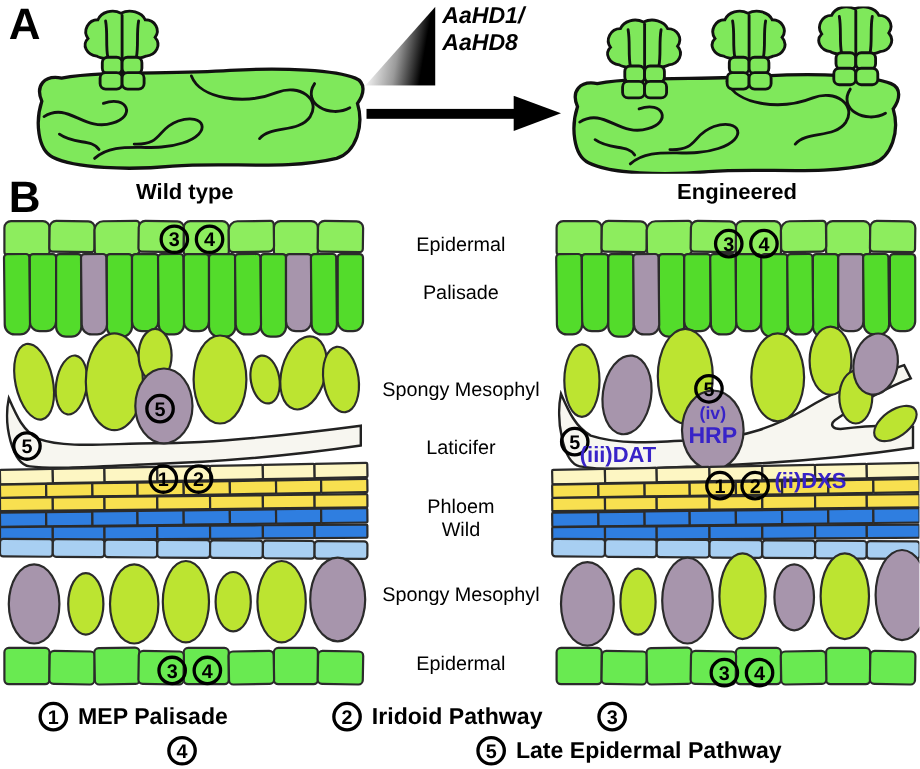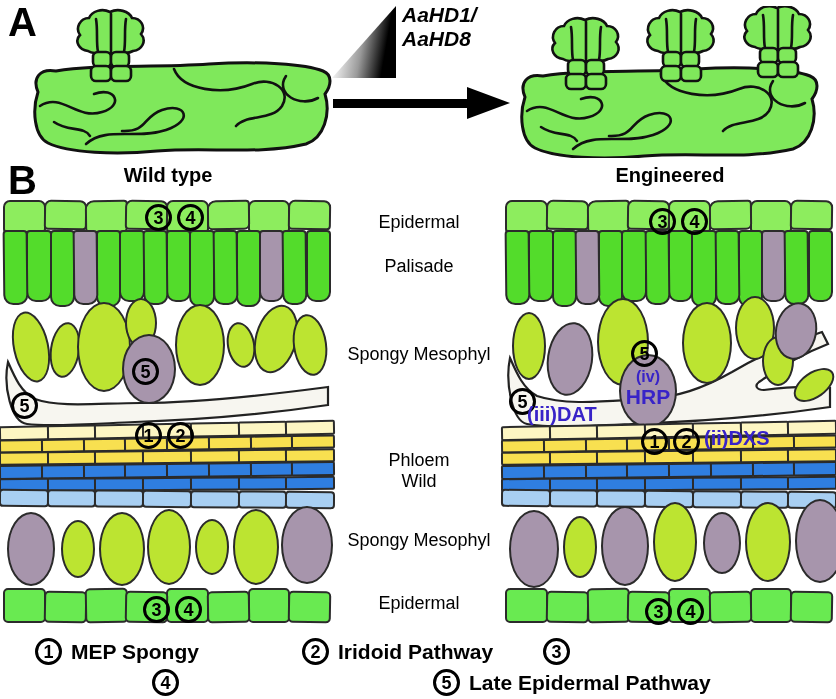--- a/index.html
+++ b/index.html
@@ -114,20 +114,21 @@
   </svg>
 
   <div class="abs panel-letter" style="left:8px;top:160px">B</div>
   <div class="abs col-title" style="left:5px;top:164px">Wild type</div>
   <div class="abs col-title" style="left:507px;top:164px">Engineered</div>
 
   <div class="abs" style="left:331px;top:0;width:176px;height:699px">
     <div class="layer-label" style="top:212px">Epidermal</div>
     <div class="layer-label" style="top:256px">Palisade</div>
     <div class="layer-label" style="top:344px">Spongy Mesophyl</div>
+    <div class="layer-label" style="top:397px">Laticifer</div>
     <div class="layer-label" style="top:450px">Phloem</div>
     <div class="layer-label" style="top:471px">Wild</div>
     <div class="layer-label" style="top:530px">Spongy Mesophyl</div>
     <div class="layer-label" style="top:593px">Epidermal</div>
   </div>
 
   <div class="tissue" style="left:5px">
     <svg class="lat-svg" width="326" height="434" viewBox="0 0 326 434">
       <path d="M3,166 C10,182 16,196 30,203 C55,212 95,207 135,207 C190,207 255,200 323,191 L323,209 C255,219 190,224 130,226 C85,228 45,231 22,228 C6,226 -2,190 3,166 Z" fill="#f7f6f0" stroke="#222" stroke-width="2.2"></path>
     </svg>
@@ -384,21 +385,21 @@
 
     <div class="hrp-line" style="left:112px;top:172px;width:58px;font-size:16px">(iv)</div>
     <div class="hrp-line" style="left:108px;top:189px;width:66px;font-size:21px">HRP</div>
     <div class="blue-note" style="left:20px;top:207px">(iii)DAT</div>
     <div class="blue-note" style="left:197px;top:231px">(ii)DXS</div>
   </div>
 
   <div class="abs" style="left:0;top:636px;width:836px;height:63px">
     <div class="legend-item" style="left:35px;top:2px">
       <span class="circle">1</span>
-      <span class="legend-label">MEP Spongy</span>
+      <span class="legend-label">MEP Palisade</span>
     </div>
     <div class="legend-item" style="left:302px;top:2px">
       <span class="circle">2</span>
       <span class="legend-label">Iridoid Pathway</span>
     </div>
     <div class="legend-item" style="left:543px;top:2px">
       <span class="circle">3</span>
     </div>
     <div class="legend-item" style="left:152px;top:33px">
       <span class="circle">4</span>

